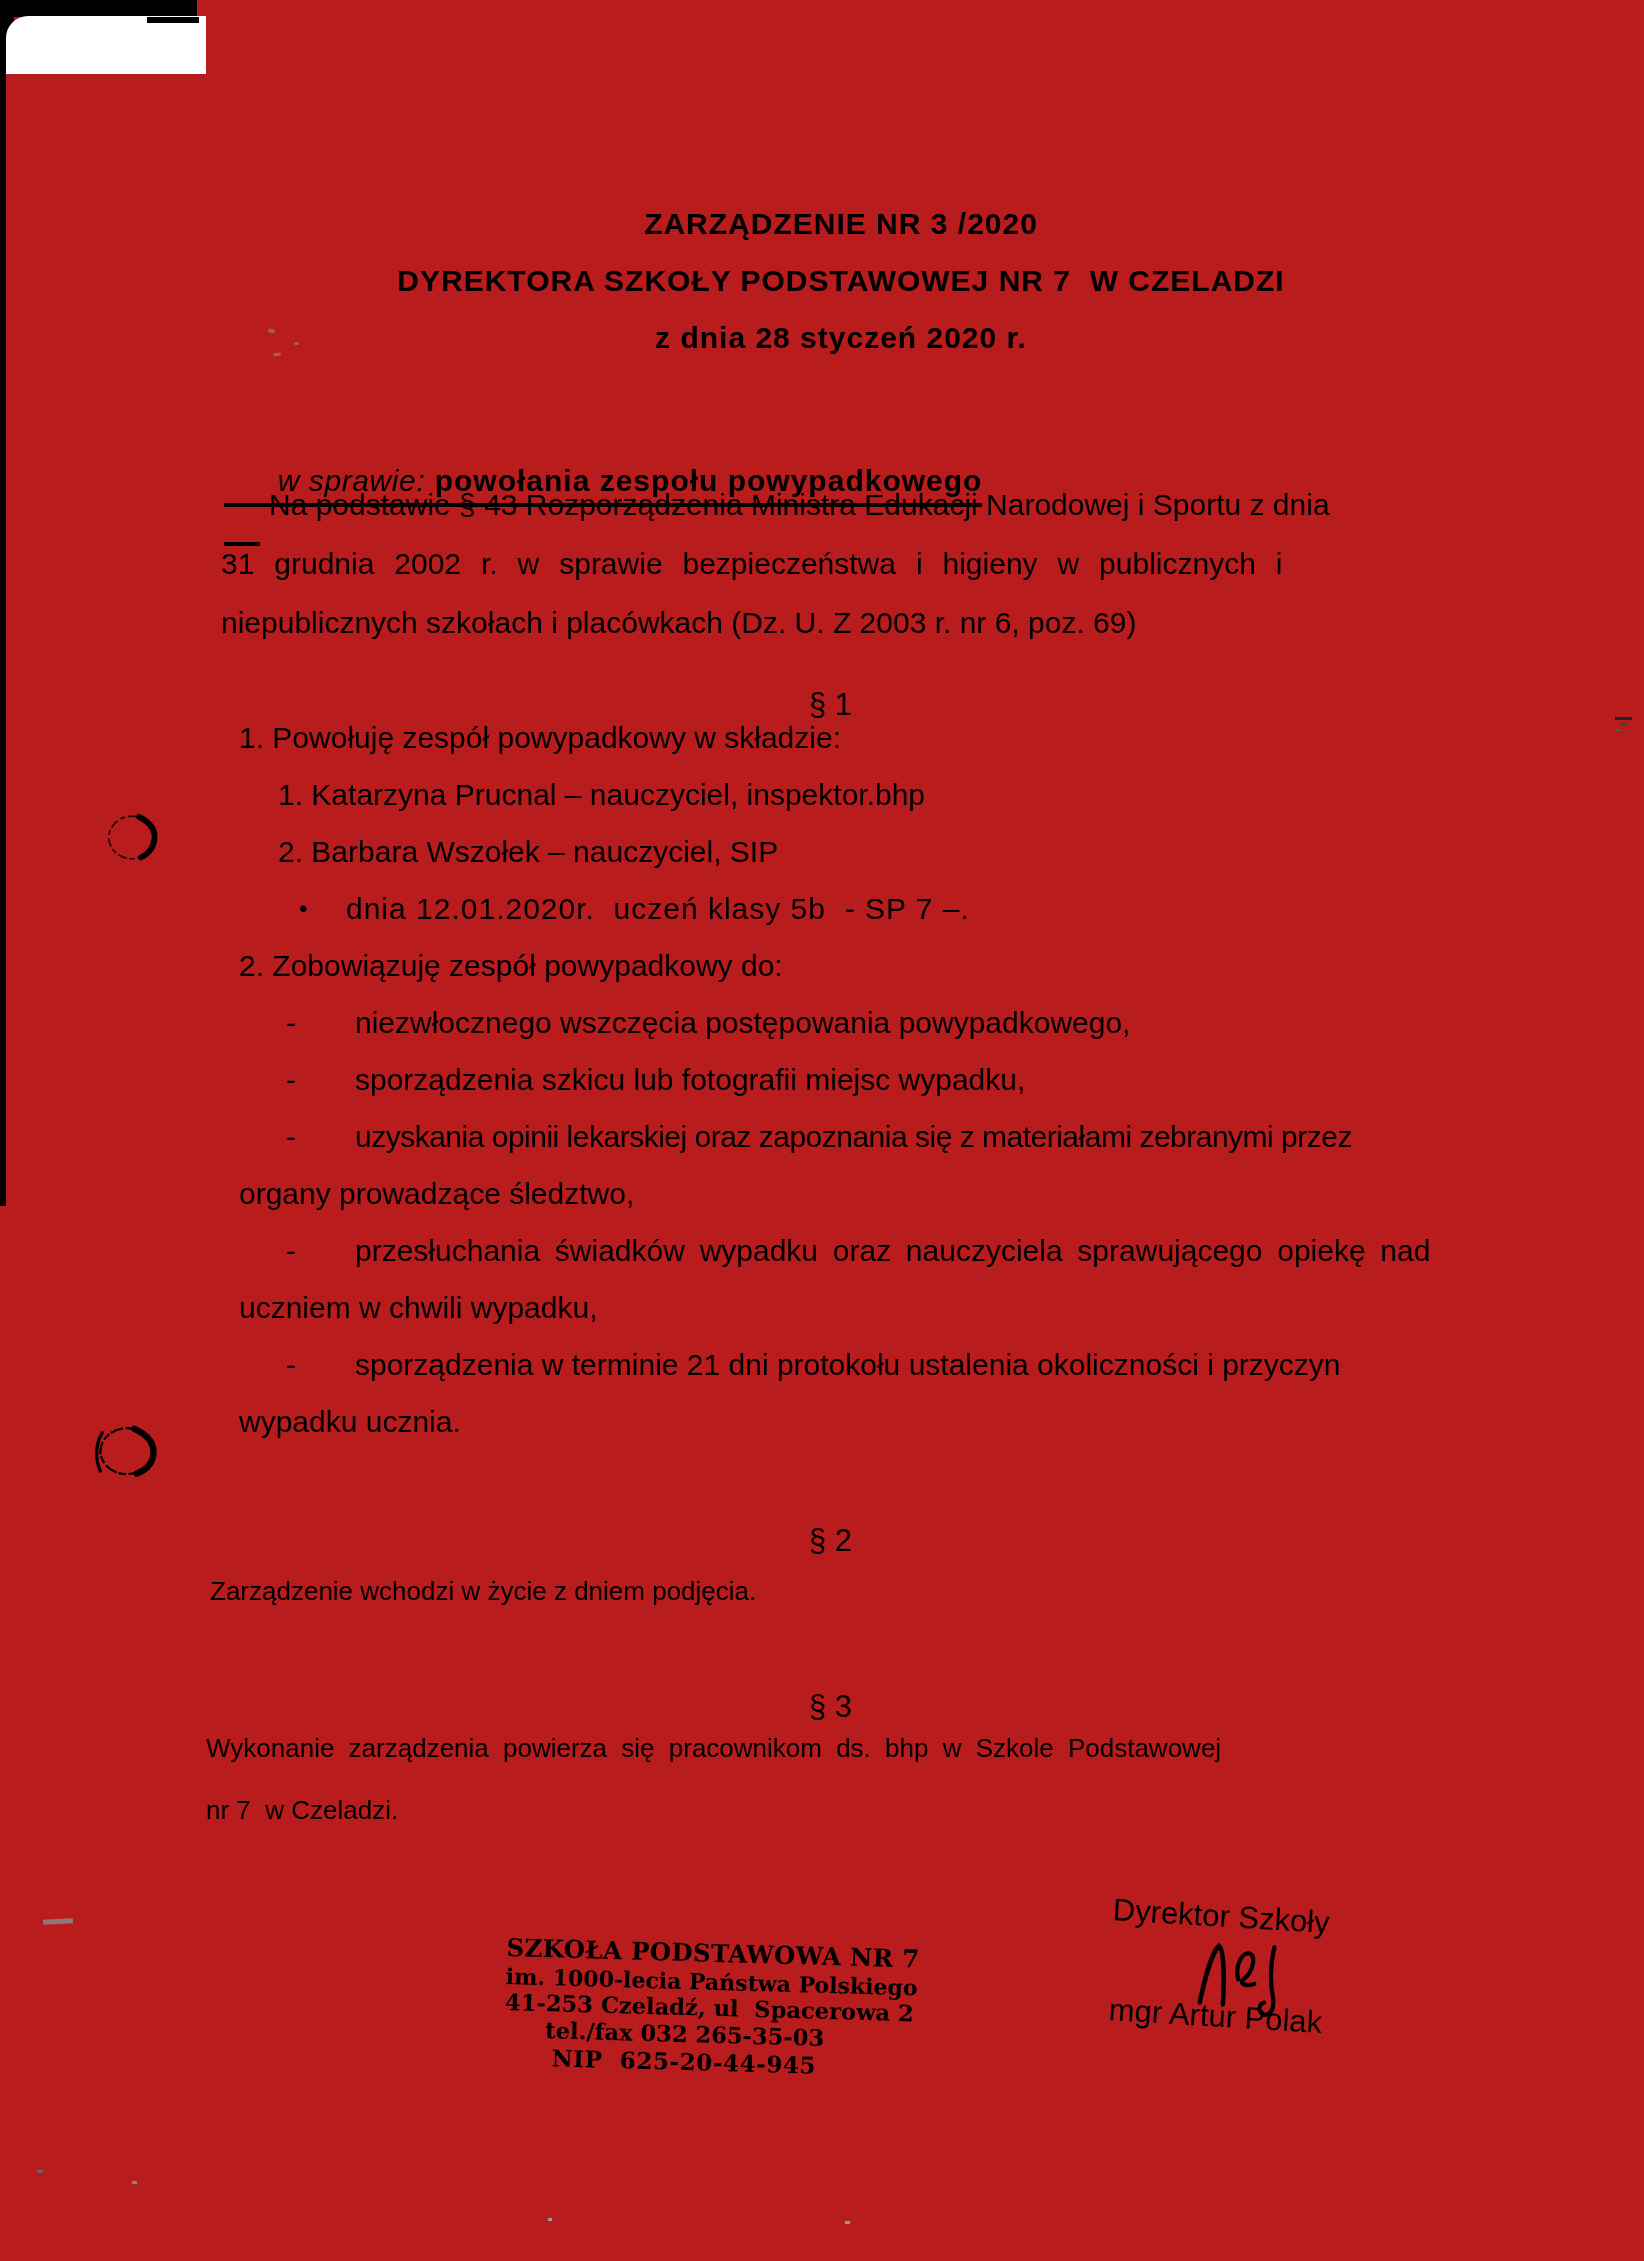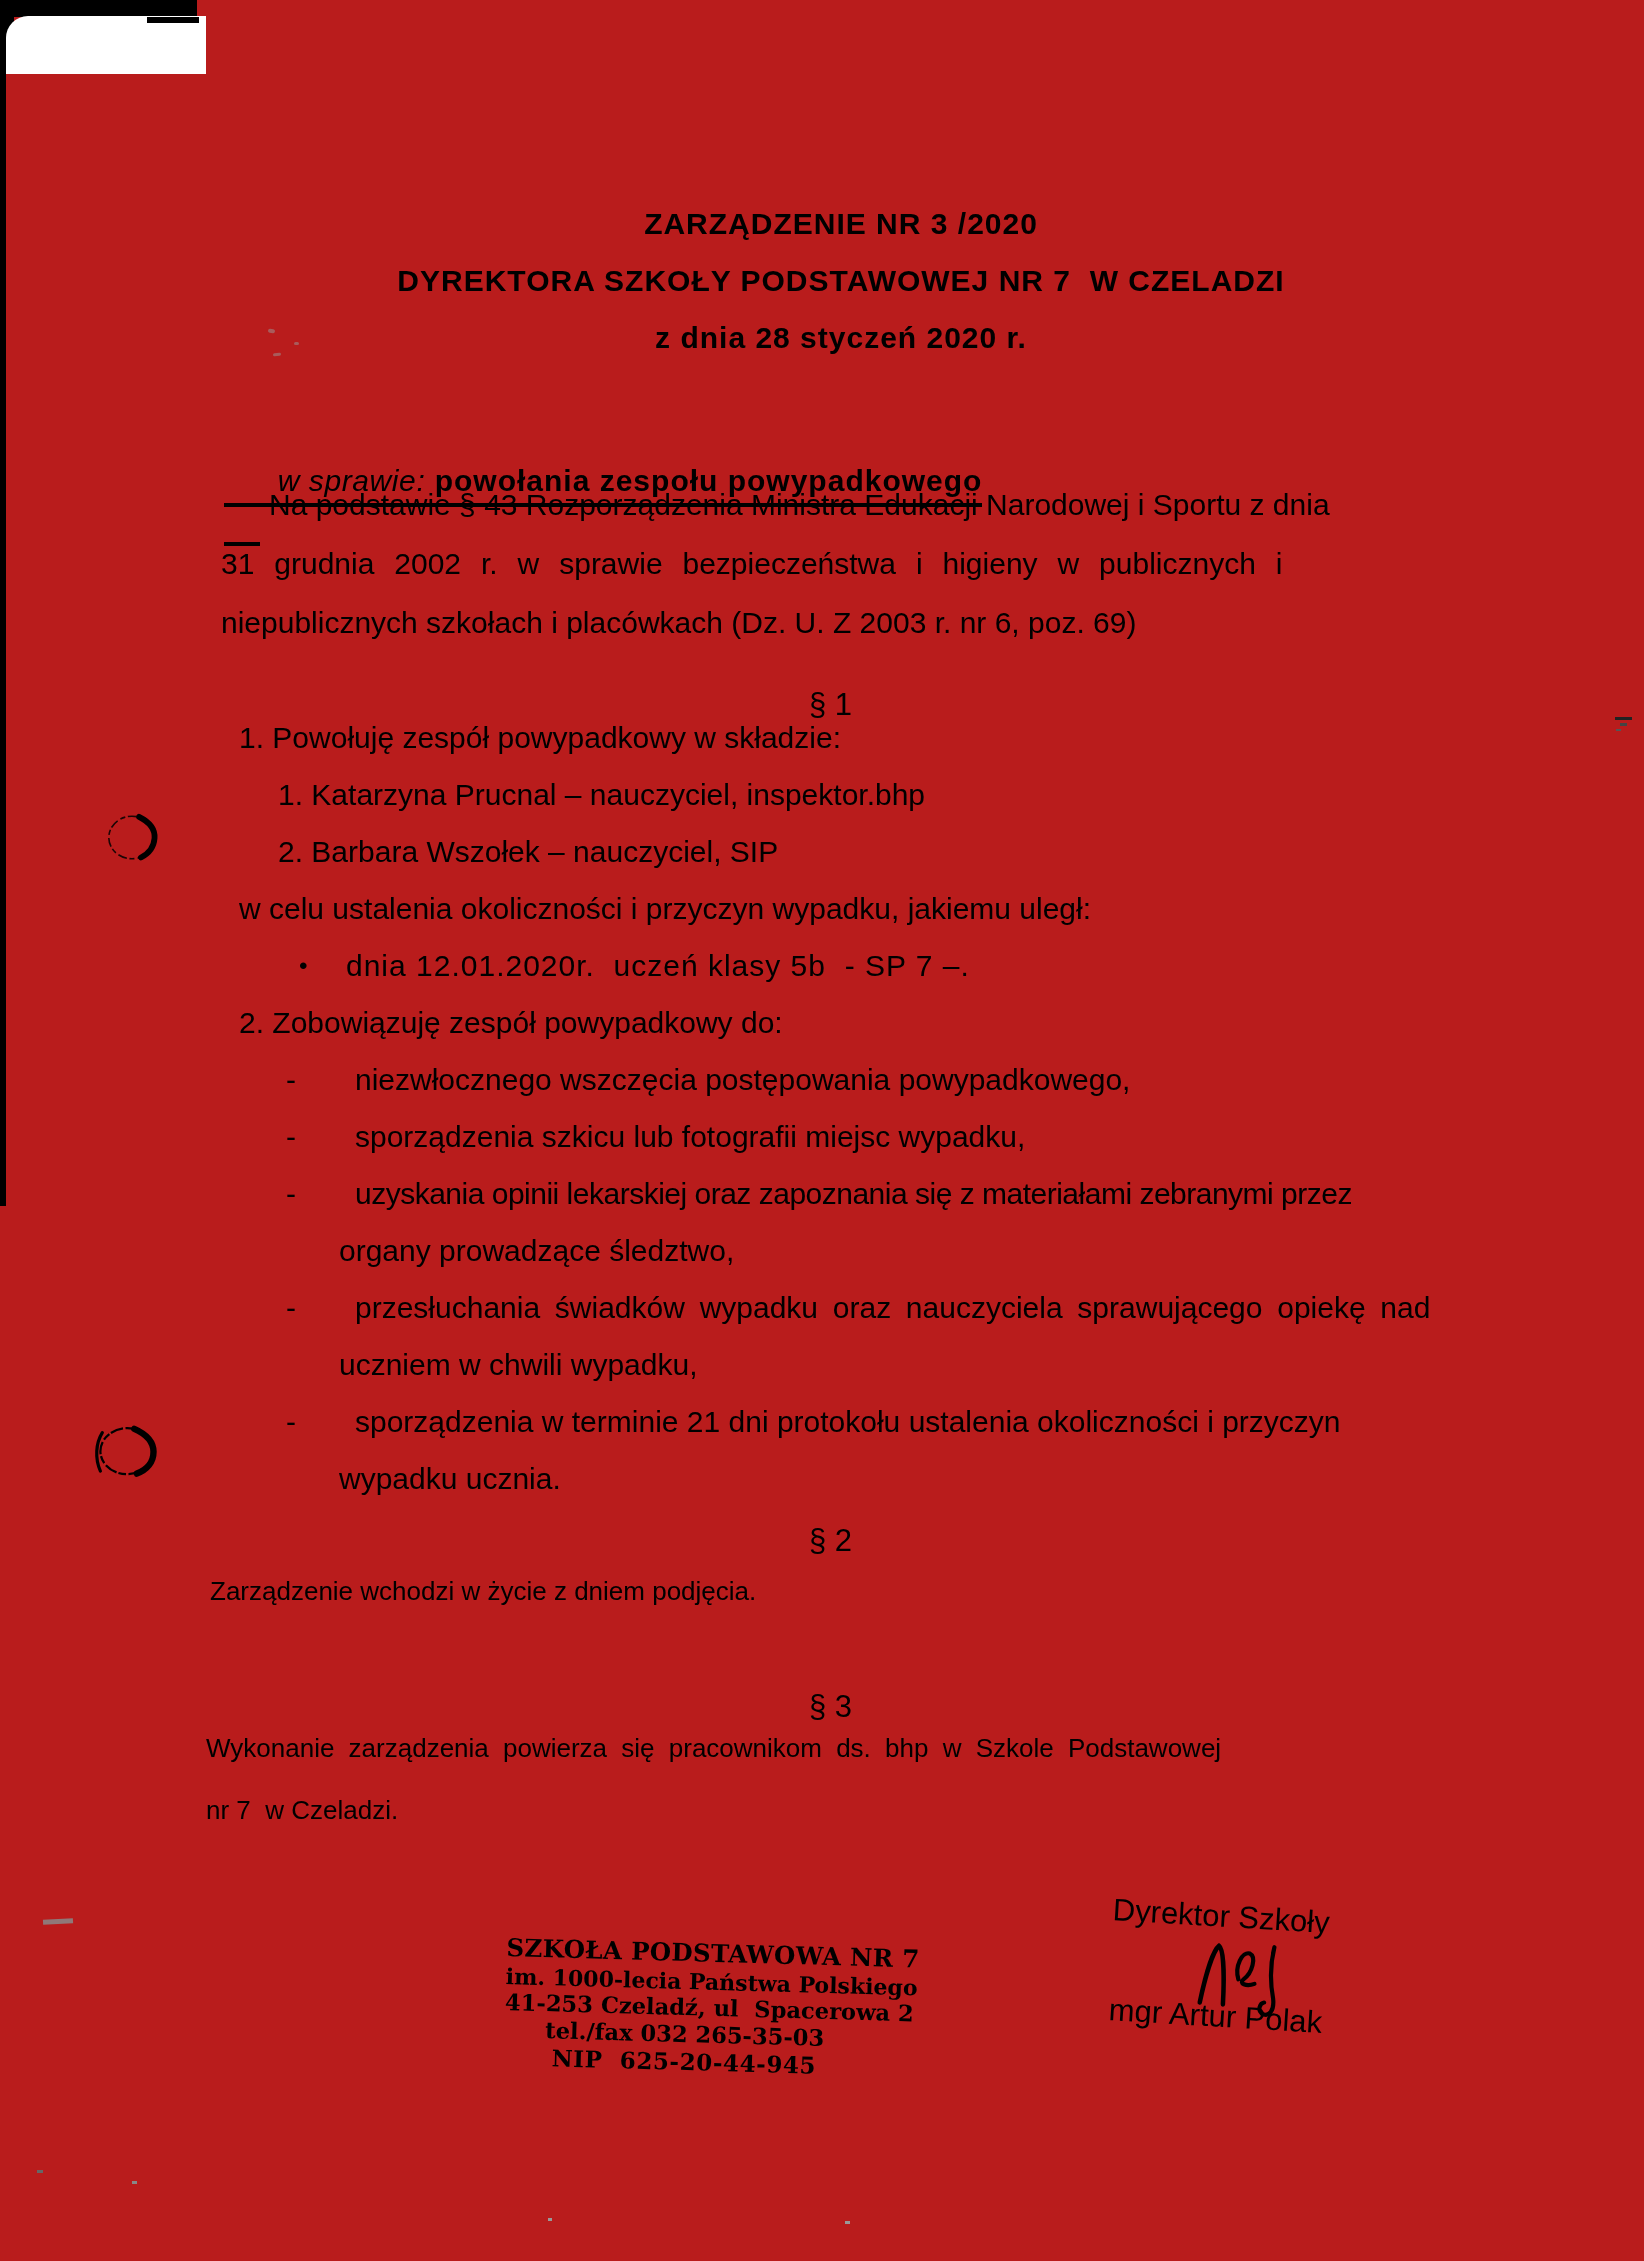--- a/index.html
+++ b/index.html
@@ -41,21 +41,21 @@
 
   
   .list{position:absolute;left:239px;top:709px;width:1219px;font-size:30px;}
   .row{position:relative;height:57px;line-height:57px;}
   .row .tx{white-space:pre;display:block;}
   .r-sub .tx{margin-left:39px;}
   .r-bullet .mk{position:absolute;left:60px;top:0;font-size:24.5px;}
   .r-bullet .tx{margin-left:107px;letter-spacing:1px;}
   .r-dash .mk{position:absolute;left:47px;top:0;}
   .r-dash .tx{margin-left:116px;}
-  .r-cont .tx{margin-left:100px;}
+  .r-cont .tx{}
 
   
   .stamp{position:absolute;left:507px;top:1933px;width:361px;
          font-family:"DejaVu Serif",serif;font-weight:bold;text-align:center;
          transform:rotate(1.6deg);transform-origin:left top;}
   .stamp .ln{display:block;white-space:pre;}
   .st1{font-size:24.5px;line-height:30px;letter-spacing:0.3px;}
   .st2{font-size:22px;line-height:26.4px;}
   .st3{font-size:22.6px;line-height:27px;}
   .st4{font-size:22.6px;line-height:26.4px;}
@@ -147,23 +147,20 @@
   <div class="list">
     <div class="row r-main">
         <span class="tx">1. Powołuję zespół powypadkowy w składzie:</span>
       </div>
     <div class="row r-sub">
         <span class="tx">1. Katarzyna Prucnal – nauczyciel, inspektor.bhp</span>
       </div>
     <div class="row r-sub">
         <span class="tx">2. Barbara Wszołek – nauczyciel, SIP</span>
       </div>
-    <div class="row r-main">
-        <span class="tx">w celu ustalenia okoliczności i przyczyn wypadku, jakiemu uległ:</span>
-      </div>
     <div class="row r-bullet">
       <span class="mk">•</span>
       <span class="tx">dnia 12.01.2020r.  uczeń klasy 5b  - SP 7 –.</span>
     </div>
     <div class="row r-main">
         <span class="tx">2. Zobowiązuję zespół powypadkowy do:</span>
       </div>
 
     <div class="row r-dash">
       <span class="mk">-</span>

